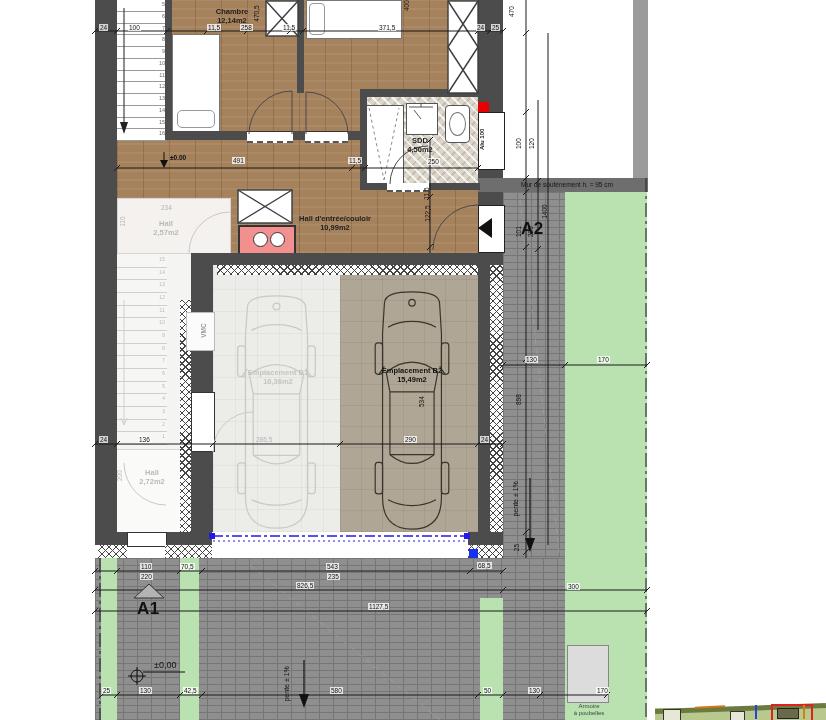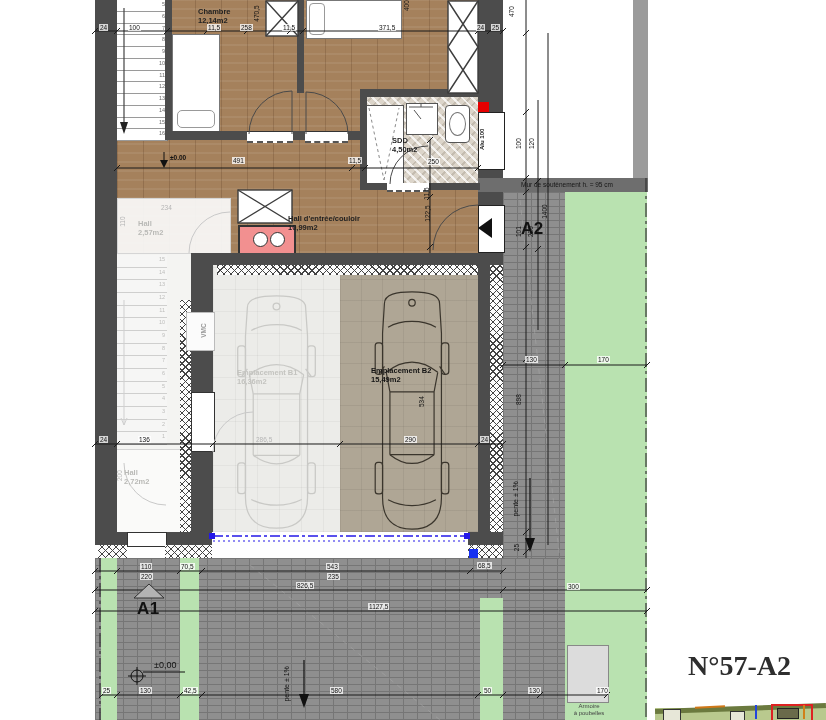--- a/index.html
+++ b/index.html
@@ -17,21 +17,21 @@
     background-image:linear-gradient(#767676 1px,transparent 1px),
                      linear-gradient(90deg,#767676 1px,transparent 1px);
     background-size:100% 7px,14px 7px;}
   .grass{background-color:#b9e2b0;}
   .xh{background-color:#fdfdfd;
     background-image:repeating-linear-gradient(45deg,#444 0 1px,transparent 1px 5px),
                      repeating-linear-gradient(-45deg,#444 0 1px,transparent 1px 5px);}
   .b1f{background-color:#ececE9;background-image:repeating-linear-gradient(0deg,rgba(0,0,0,.04) 0 1px,transparent 1px 22px),repeating-linear-gradient(90deg,rgba(0,0,0,.04) 0 1px,transparent 1px 22px);}
   .b2f{background-color:#afa695;background-image:repeating-linear-gradient(0deg,rgba(0,0,0,.06) 0 1px,transparent 1px 21px),repeating-linear-gradient(90deg,rgba(0,0,0,.06) 0 1px,transparent 1px 21px);}
   .fade{background:rgba(250,250,250,.93);}
-  .roomlabel{position:absolute;text-align:left;font-weight:bold;color:#222;
+  .roomlabel{position:absolute;text-align:center;font-weight:bold;color:#222;
      font-size:7.5px;line-height:1.25;white-space:nowrap;}
   .roomlabel.lt{color:#c3c3bf;}
   .roomlabel.md{color:#b9b9b6;}
   .dim{position:absolute;font-size:6.5px;line-height:1.1;color:#111;white-space:nowrap;
        background:rgba(255,255,255,.78);padding:0 1px;}
   .dim.nb{background:transparent;}
   .dim.vert{transform:rotate(-90deg);transform-origin:center;}
   .dim.faded{color:#b5b5b5;background:transparent;}
   .steps{position:absolute;display:flex;flex-direction:column;}
   .steps .st{position:relative;border-bottom:1px solid #9a9a9a;flex:1;}
@@ -337,21 +337,20 @@
   <div class="dim vert nb" style="left:268px;top:680px;font-size:7px;">pente ± 1%</div>
   <div class="dim vert nb" style="left:471px;top:136px;font-size:6px;font-weight:bold;">Alu 100</div>
   <div class="dim nb" style="left:566px;top:703px;text-align:center;width:44px;font-size:6px;color:#444;">
     <span>Armoire</span><br><span>à poubelles</span>
   </div>
 
   <div class="big-id" style="left:521px;top:219px;">A2</div>
   <div class="big-id" style="left:137px;top:599px;">A1</div>
   <div class="dim nb" style="left:169px;top:154px;font-weight:bold;">±0.00</div>
   <div class="dim nb" style="left:153px;top:661px;font-size:9px;">±0,00</div>
-  <div class="sheet-title" style="left:688px;top:650px;">N°57-A2</div>
 
   <div class="abs" style="left:655px;top:700px;width:171px;height:20px;overflow:hidden;">
     <div class="abs" style="left:0;top:8px;width:171px;height:12px;background:#b9c98e;"></div>
     <div class="abs" style="left:0;top:6px;width:171px;height:5px;background:#6b7a3f;transform:rotate(-2deg);"></div>
     <div class="abs" style="left:8px;top:9px;width:16px;height:10px;background:#e7e7d8;border:1px solid #333;"></div>
     <div class="abs" style="left:75px;top:11px;width:13px;height:8px;background:#e7e7d8;border:1px solid #333;"></div>
     <div class="abs" style="left:116px;top:4px;width:38px;height:16px;border:2px solid #d22;"></div>
     <div class="abs" style="left:122px;top:8px;width:20px;height:9px;background:#6a6a4a;border:1px solid #222;"></div>
     <div class="abs" style="left:40px;top:6px;width:30px;height:2px;background:#d07818;transform:rotate(-3deg);"></div>
     <div class="abs" style="left:100px;top:5px;width:2px;height:14px;background:#2244dd;"></div>

